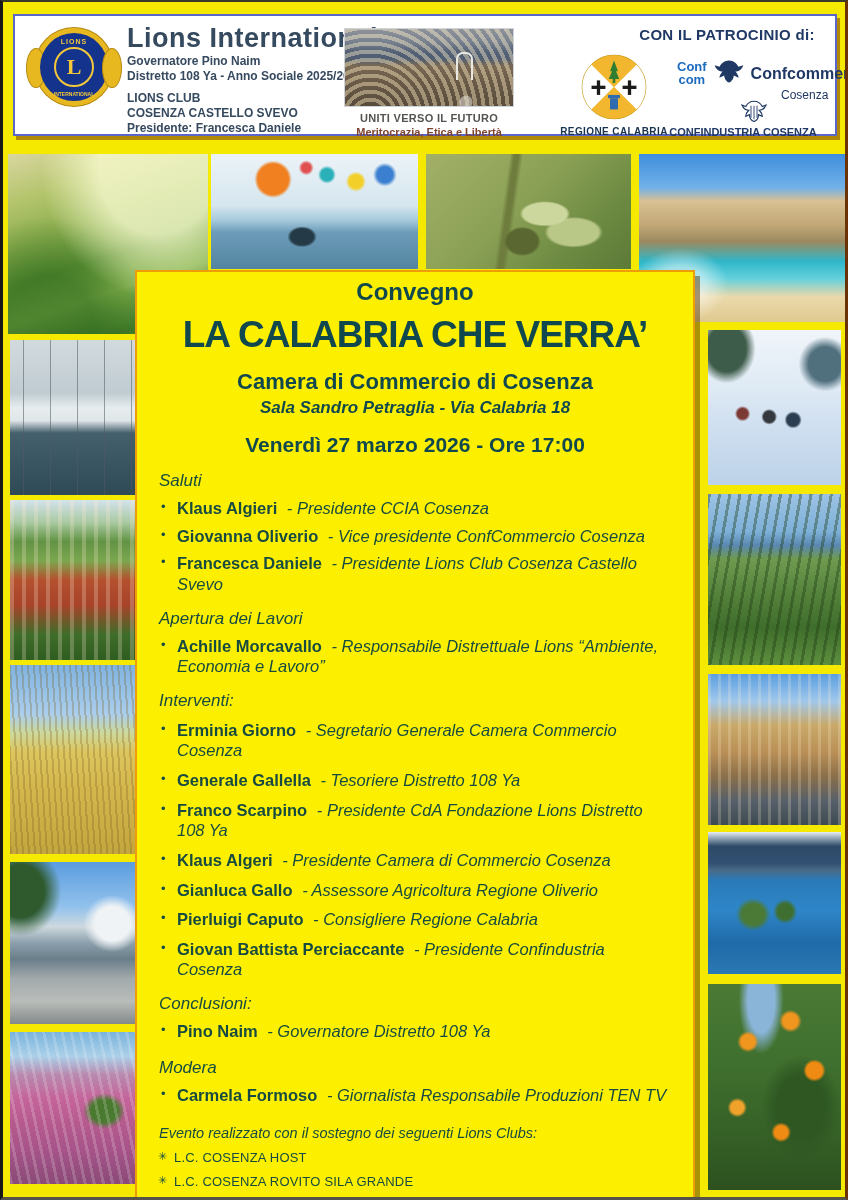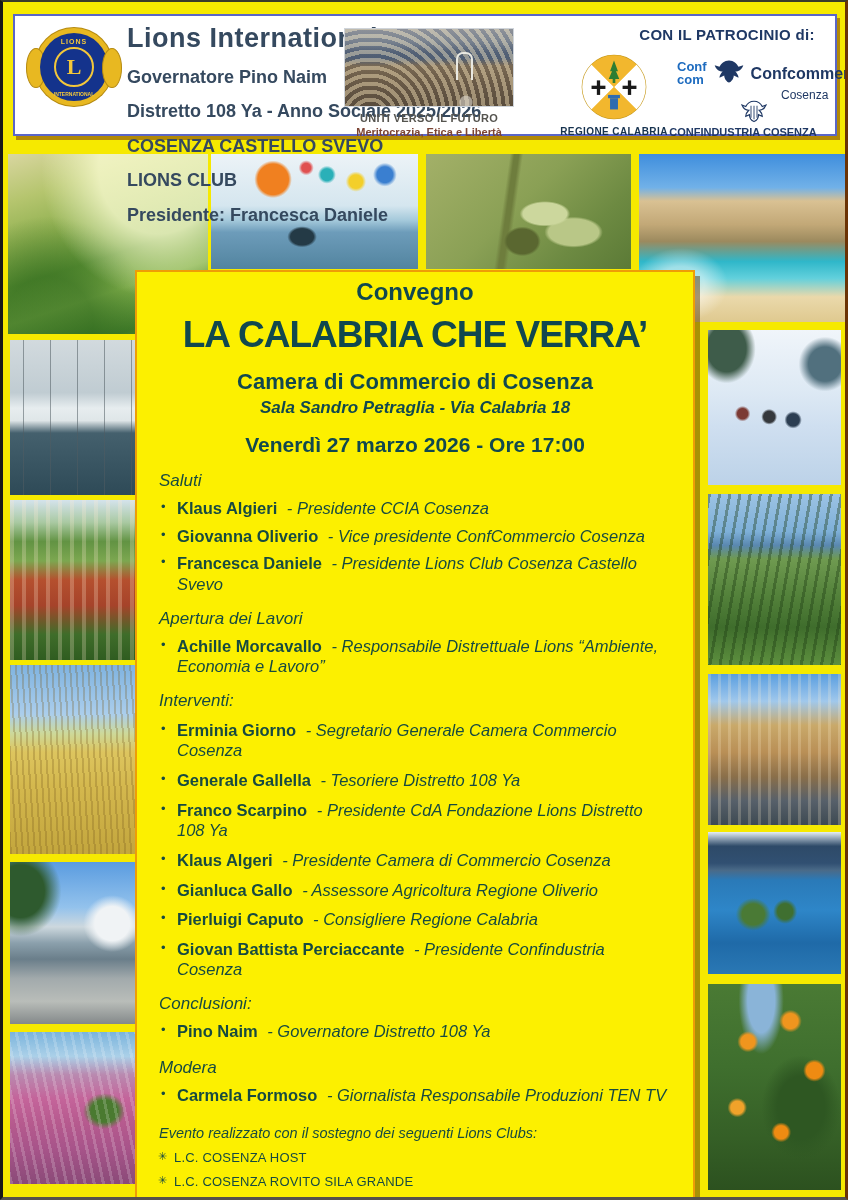--- a/index.html
+++ b/index.html
@@ -23,40 +23,40 @@
     background:#e8b821; border:1px solid #b58a10; border-radius:50%;}
   .lionslogo::before{left:-9px;} .lionslogo::after{right:-9px;}
   .lring{position:absolute; inset:5px; background:#14338c; border-radius:50%;}
   .ltxt{position:absolute; width:100%; text-align:center; color:#f3c73a; font-size:7px; font-weight:bold; letter-spacing:1px;}
   .ltxt.top{top:5px;} .ltxt.bot{bottom:4px; font-size:5px; letter-spacing:0;}
   .lcore{position:absolute; left:50%; top:50%; width:36px; height:36px; transform:translate(-50%,-50%);
     background:#14338c; border:2px solid #f3c73a; border-radius:50%; display:flex; align-items:center; justify-content:center;}
   .lL{color:#f3c73a; font-size:22px; font-weight:bold; font-family:"Liberation Serif", serif;}
   .orgblock{position:absolute; left:112px; top:8px; color:#35495f;}
   .orgname{font-size:27px; font-weight:bold; letter-spacing:.5px; line-height:1.1;}
-  .orgsub{font-size:18px; font-weight:bold; line-height:1.25;margin-top:12px;}
+  .orgsub{font-size:12px; font-weight:bold; line-height:1.25;}
   .clubblock{margin-top:7px;}
   .cphoto{position:absolute; left:330px; top:13px; width:168px; height:77px;
     background:
       radial-gradient(circle at 72% 95%, rgba(230,225,215,.55) 0 6px, transparent 7px),
       repeating-radial-gradient(circle at 15% 115%, rgba(225,205,165,.55) 0 4px, rgba(120,100,75,.3) 4px 8px),
       linear-gradient(#98a6bb 0%, #7a90ad 16%, #44618a 30%, #3c5a84 38%, #7a6c58 48%, #6a5c4a 62%, #5a4e40 80%, #4c4236 100%);
     box-shadow:0 0 0 1px #cfd4da;}
   .arch{position:absolute; left:66%; top:30%; width:13px; height:26px; border:2px solid #e9e9e2;
     border-bottom:none; border-radius:7px 7px 0 0;}
   .motto{position:absolute; left:300px; top:96px; width:228px; text-align:center; line-height:1.25;}
   .motto1{font-size:11px; font-weight:bold; color:#55544f; letter-spacing:.3px;}
   .motto2{font-size:11px; font-weight:bold; color:#7c4434;}
   .patro{position:absolute; left:590px; top:10px; width:244px; text-align:center;
     font-size:15px; font-weight:bold; color:#1f3864; letter-spacing:.3px;}
   .reglogo{position:absolute; left:566px; top:38px; width:66px; height:66px;}
   .regcap{position:absolute; left:536px; top:110px; width:126px; text-align:center;
     font-size:10px; font-weight:bold; color:#16324f; letter-spacing:.4px;}
   .confrow{position:absolute; left:662px; top:42px; display:flex; align-items:center; gap:6px;}
-  .confcom{color:#1d6bbf; font-size:13px; font-weight:bold; line-height:.95; text-align:left;}
+  .confcom{color:#1d6bbf; font-size:13px; font-weight:bold; line-height:.95; text-align:center;}
   .ccname{color:#1f3864; font-size:16px; font-weight:bold;}
   .cccity{position:absolute; left:766px; top:72px; color:#1f3864; font-size:12px;}
   .cind{position:absolute; left:724px; top:82px;}
   .cindcap{position:absolute; left:652px; top:110px; width:152px; text-align:center;
     font-size:11px; font-weight:bold; color:#1f3864;}
   
   .p{position:absolute; z-index:1;}
   #p-hills{left:5px; top:152px; width:200px; height:180px;
     background:radial-gradient(ellipse at 75% 8%, rgba(255,255,215,.75) 0 28%, transparent 55%),
     radial-gradient(ellipse at 20% 95%, rgba(30,90,20,.5) 0 20%, transparent 45%),
@@ -173,22 +173,22 @@
         </div>
         <span class="ltxt bot">INTERNATIONAL</span>
       </div>
     </div>
 
     <div class="orgblock">
       <div class="orgname">Lions International</div>
       <div class="orgsub">Governatore Pino Naim</div>
       <div class="orgsub">Distretto 108 Ya - Anno Sociale 2025/2026</div>
       <div class="clubblock">
+        <div class="orgsub">LIONS CLUB</div>
         <div class="orgsub">COSENZA CASTELLO SVEVO</div>
-        <div class="orgsub">LIONS CLUB</div>
         <div class="orgsub">Presidente: Francesca Daniele</div>
       </div>
     </div>
 
     <div class="cphoto">
       <span class="arch"></span>
     </div>
     <div class="motto">
       <div class="motto1">UNITI VERSO IL FUTURO</div>
       <div class="motto2">Meritocrazia, Etica e Libertà</div>

